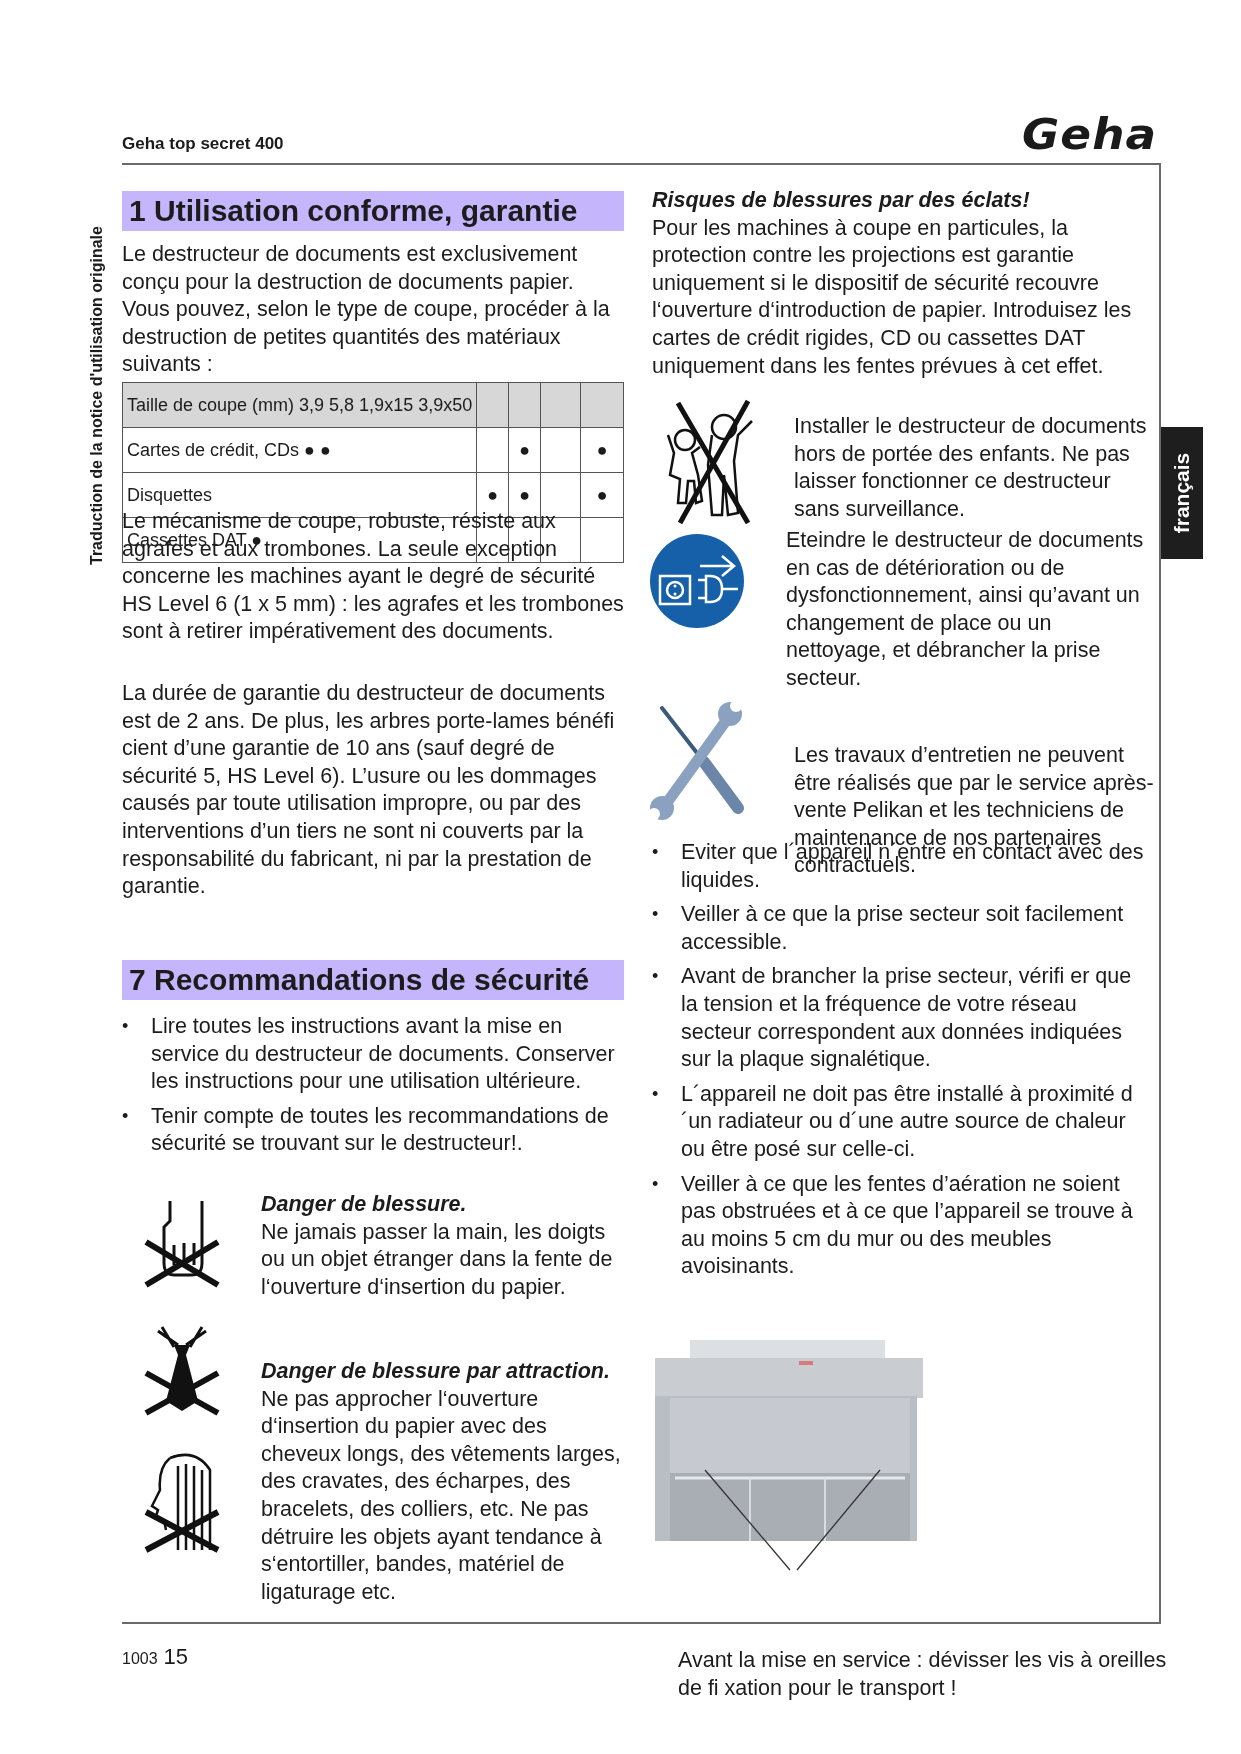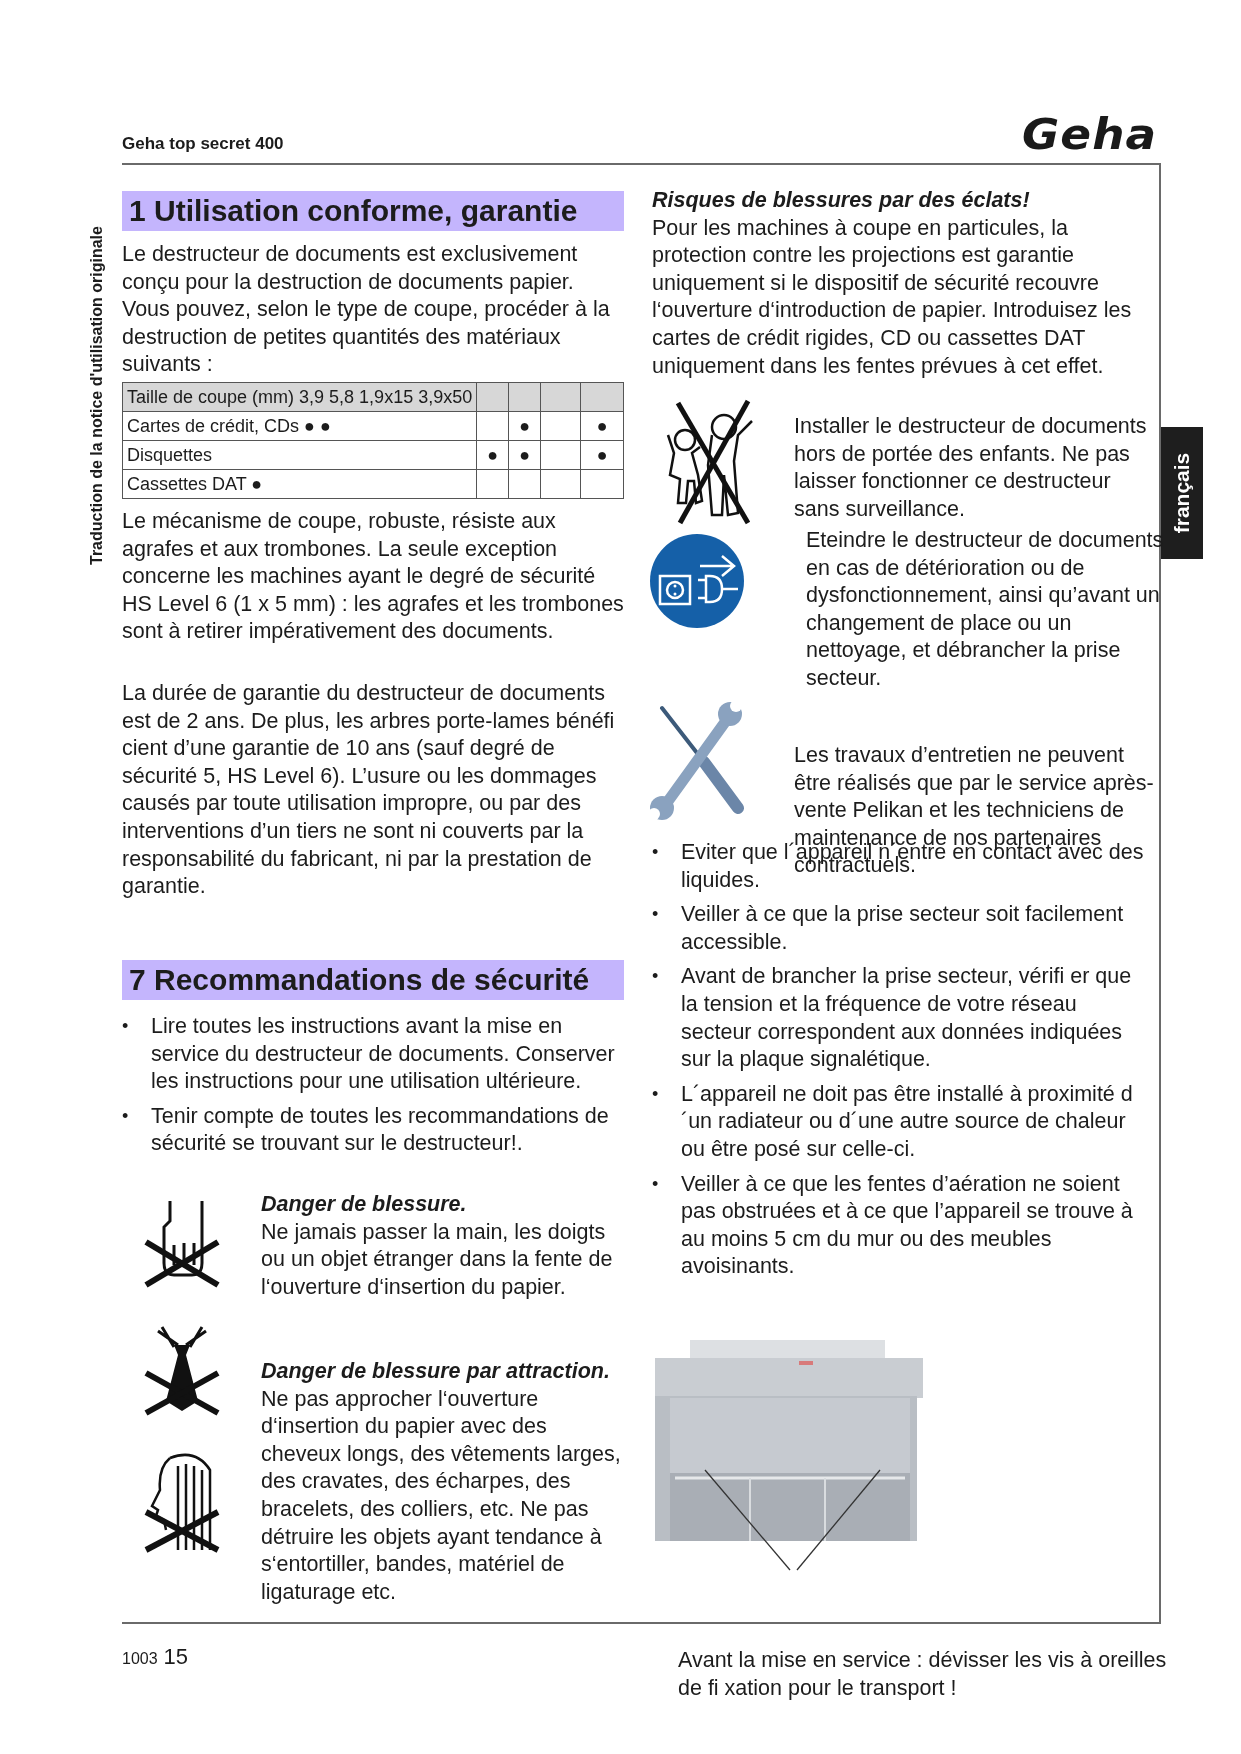--- a/index.html
+++ b/index.html
@@ -20,21 +20,21 @@
   .footer { left:122px; top:1644px; font-size:16px; }
   .footer .pg { font-size:22px; margin-left:6px; }
 
   .h1box { background:#c4b5fd; font-weight:bold; font-size:30px; padding:0 7px; height:40px; line-height:40px; white-space:nowrap; }
   .body { font-size:21.5px; line-height:27.6px; }
   .para { margin:0; }
   .col-left { left:122px; width:505px; }
   .col-right { left:652px; width:505px; }
 
   table.cut { border-collapse:collapse; font-size:18px; position:absolute; left:122px; top:382px; width:502px; }
-  table.cut td { border:1px solid #555; height:28px; padding:0 4px; white-space:nowrap; }
+  table.cut td { border:1px solid #555; height:28px; padding:8px 4px; white-space:nowrap; }
   table.cut tr.head td { background:#d7d7d7; }
   table.cut td.c0 { width:263px; }
   table.cut td.cx { width:36px; text-align:center; }
 
   ul.bul { list-style:none; margin:0; padding:0; }
   ul.bul li { position:relative; padding-left:29px; margin-bottom:7px; }
   ul.bul li::before { content:"•"; position:absolute; left:0; top:0; font-size:18px; }
   .ital-bold { font-weight:bold; font-style:italic; }
   .icon { position:absolute; }
 </style>
@@ -174,21 +174,21 @@
     <line x1="56" y1="62" x2="90" y2="108" stroke="#6b86a8" stroke-width="12"></line>
     <line x1="80" y1="18" x2="18" y2="104" stroke="#8aa2bf" stroke-width="11"></line>
   </g>
   <circle cx="82" cy="14" r="12" fill="#8aa2bf"></circle>
     <circle cx="88" cy="6" r="6" fill="#fff"></circle>
   <circle cx="14" cy="108" r="12" fill="#8aa2bf"></circle>
     <circle cx="6" cy="114" r="6" fill="#fff"></circle>
 </svg>
 
 <div class="abs body" style="left:794px; width:366px; top:413px;">Installer le destructeur de documents hors de portée des enfants. Ne pas laisser fonctionner ce destructeur sans surveillance.</div>
-<div class="abs body" style="left:806px; width:366px; top:527px;">Eteindre le destructeur de documents en cas de détérioration ou de dysfonctionnement, ainsi qu’avant un changement de place ou un nettoyage, et débrancher la prise secteur.</div>
+<div class="abs body" style="left:786px; width:366px; top:527px;">Eteindre le destructeur de documents en cas de détérioration ou de dysfonctionnement, ainsi qu’avant un changement de place ou un nettoyage, et débrancher la prise secteur.</div>
 <div class="abs body" style="left:794px; width:366px; top:699px;margin-top:43px;">Les travaux d’entretien ne peuvent être réalisés que par le service après-vente Pelikan et les techniciens de maintenance de nos partenaires contractuels.</div>
 
 <ul class="abs body bul" style="left:652px; width:500px; top:839px;">
   <li>Eviter que l´appareil n´entre en contact avec des liquides.</li>
   <li>Veiller à ce que la prise secteur soit facilement accessible.</li>
   <li>Avant de brancher la prise secteur, vérifi er que la tension et la fréquence de votre réseau secteur correspondent aux données indiquées sur la plaque signalétique.</li>
   <li>L´appareil ne doit pas être installé à proximité d´un radiateur ou d´une autre source de chaleur ou être posé sur celle-ci.</li>
   <li>Veiller à ce que les fentes d’aération ne soient pas obstruées et à ce que l’appareil se trouve à au moins 5 cm du mur ou des meubles avoisinants.</li>
 </ul>
 

